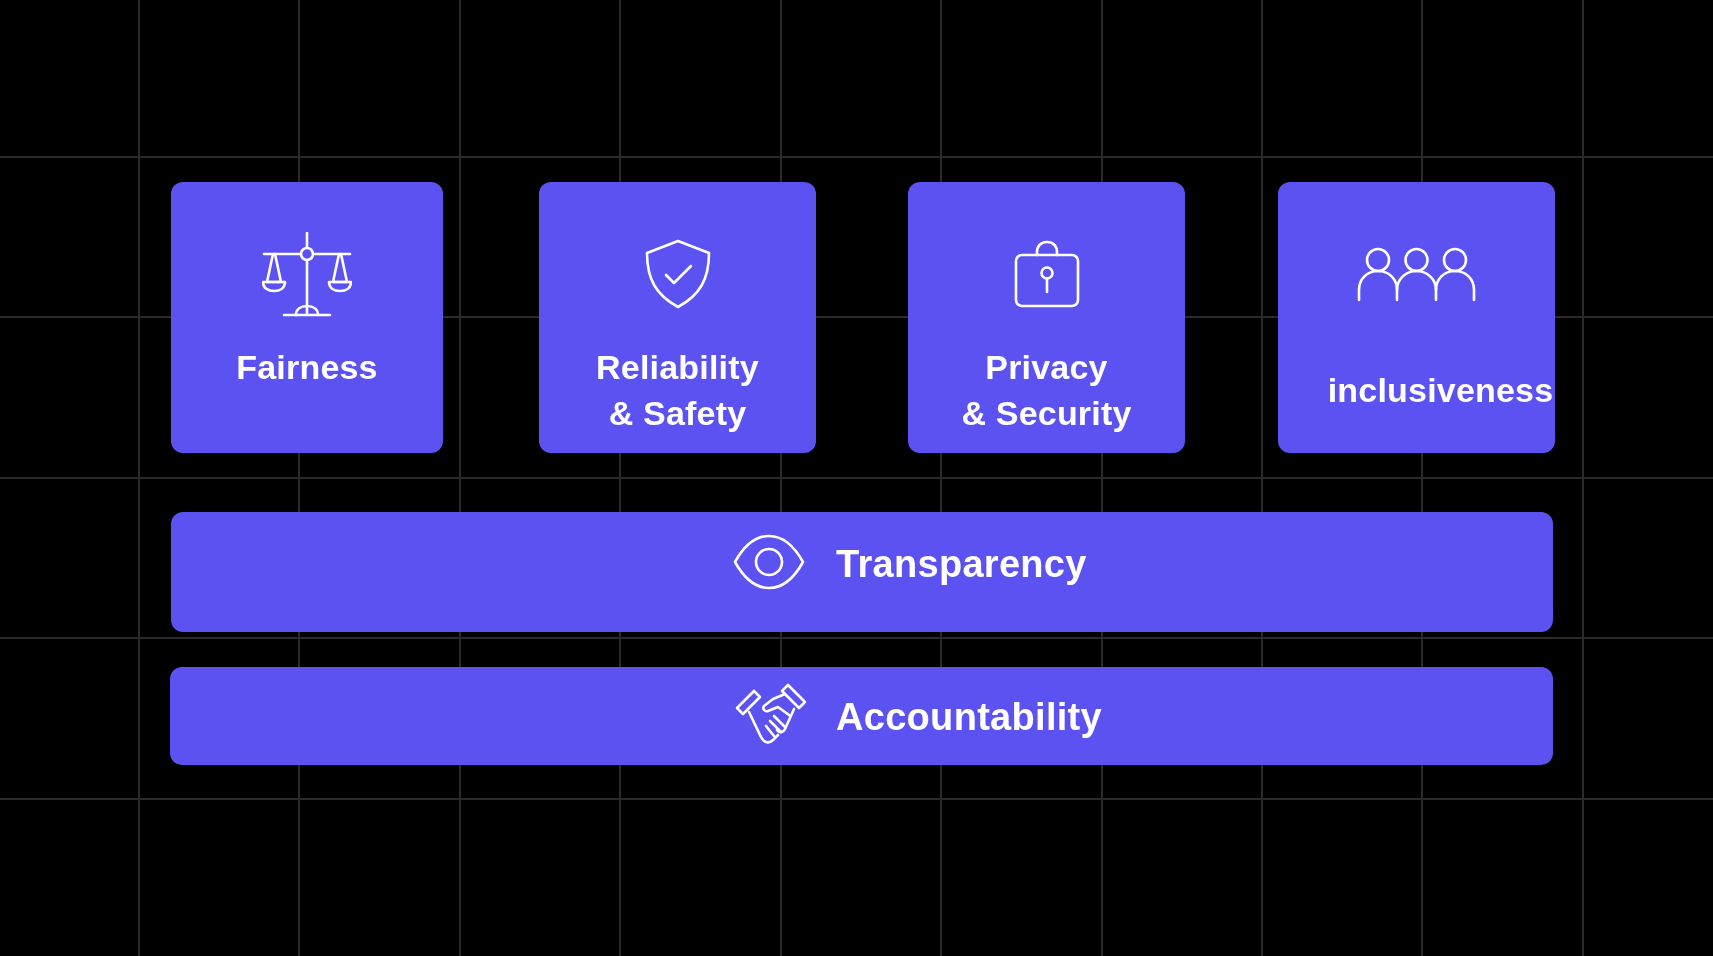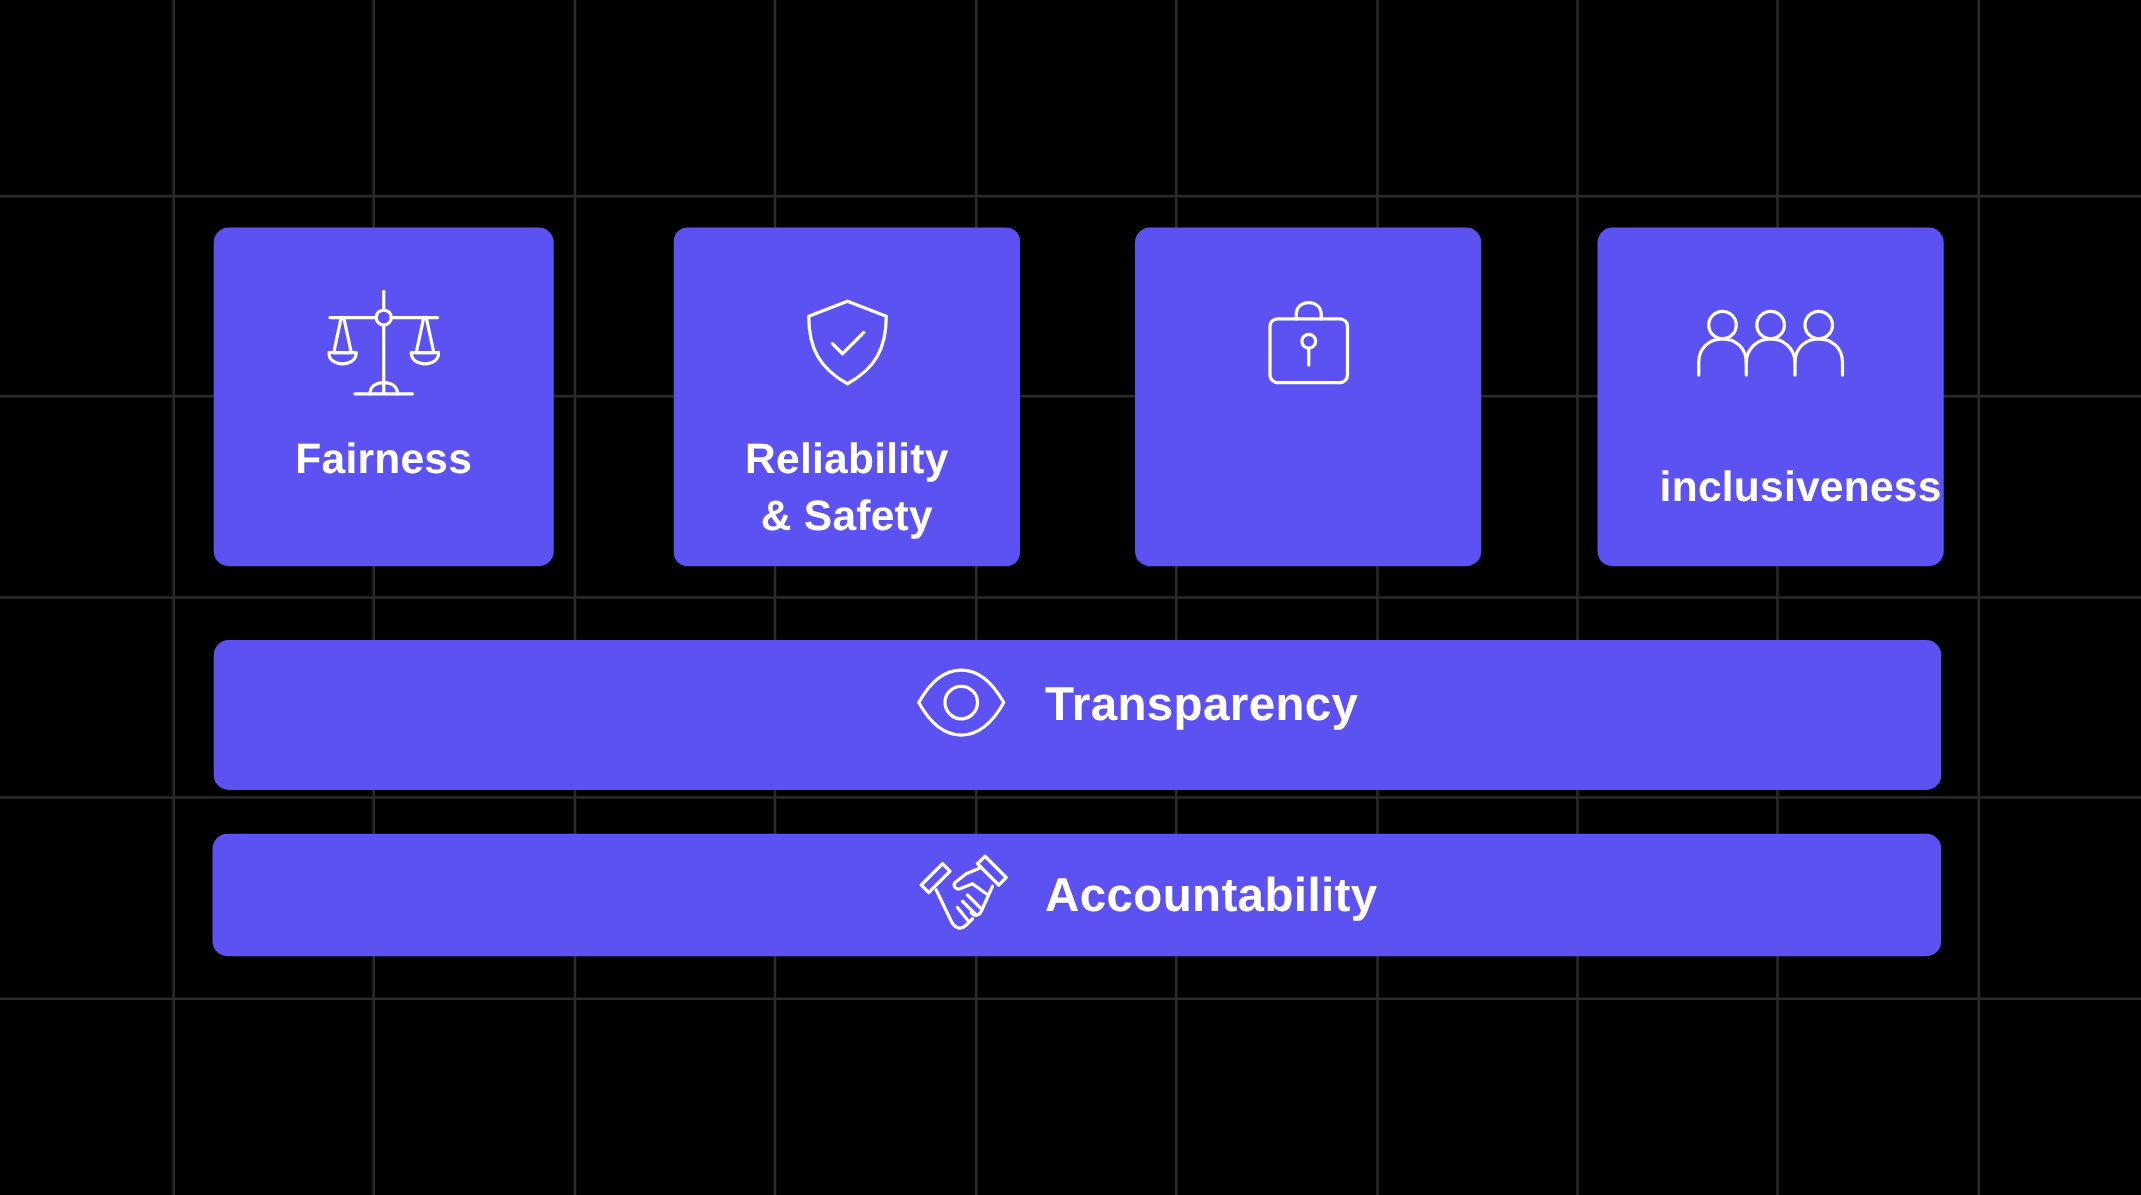--- a/index.html
+++ b/index.html
@@ -98,40 +98,42 @@
       <path d="M1,50 H23 C23,56 18,59 12,59 C6,59 1,56 1,50 Z"></path>
       <polyline points="77,22 71,50 85,50 79,22"></polyline>
       <path d="M67,50 H89 C89,56 84,59 78,59 C72,59 67,56 67,50 Z"></path>
       <path d="M34,83 C34,77 39,74 45,74 C51,74 56,77 56,83"></path>
       <line x1="22" y1="83" x2="68" y2="83"></line>
     </svg>
   </span>
   <div class="label" style="top:162px;">Fairness</div>
 </div>
 
-<div class="card tile" style="left:539px; width:277px;border-radius:11px;">
+<div class="card tile" style="left:539px; width:277px;">
   <span class="icon" style="top:57px;">
     <svg width="66" height="70" viewBox="0 0 66 70" fill="none" stroke="#fff" stroke-width="2.6" stroke-linecap="round" stroke-linejoin="round">
       <path d="M33,2 L64,14 C64,40 55,56 33,68 C11,56 2,40 2,14 Z"></path>
       <polyline points="21,36 29,44 46,27"></polyline>
     </svg>
   </span>
   <div class="label" style="top:162px;">Reliability
 &amp; Safety</div>
 </div>
 
 <div class="card tile" style="left:908px; width:277px;">
   <span class="icon" style="top:58px;">
     <svg width="66" height="68" viewBox="0 0 66 68" fill="none" stroke="#fff" stroke-width="2.6" stroke-linecap="round" stroke-linejoin="round">
       <path d="M23,15 V12 C23,6 27,2 33,2 C39,2 43,6 43,12 V15"></path>
       <rect x="2" y="15" width="62" height="51" rx="6"></rect>
       <circle cx="33" cy="33" r="5.5"></circle>
       <line x1="33" y1="38.5" x2="33" y2="52"></line>
     </svg>
   </span>
+  <div class="label" style="top:162px;">Privacy
+&amp; Security</div>
 </div>
 
 <div class="card tile" style="left:1278px; width:277px;">
   <span class="icon" style="top:65px;">
     <svg width="120" height="55" viewBox="0 0 120 55" fill="none" stroke="#fff" stroke-width="2.6" stroke-linecap="round" stroke-linejoin="round">
       <circle cx="21" cy="13" r="11"></circle>
       <circle cx="59.5" cy="13" r="11"></circle>
       <circle cx="98" cy="13" r="11"></circle>
       <path d="M2,53 V43 C2,32 10,24 21,24 C32,24 40,32 40,43 V53"></path>
       <path d="M40,43 C40,32 49,24 59.5,24 C70,24 79,32 79,43 V53"></path>

